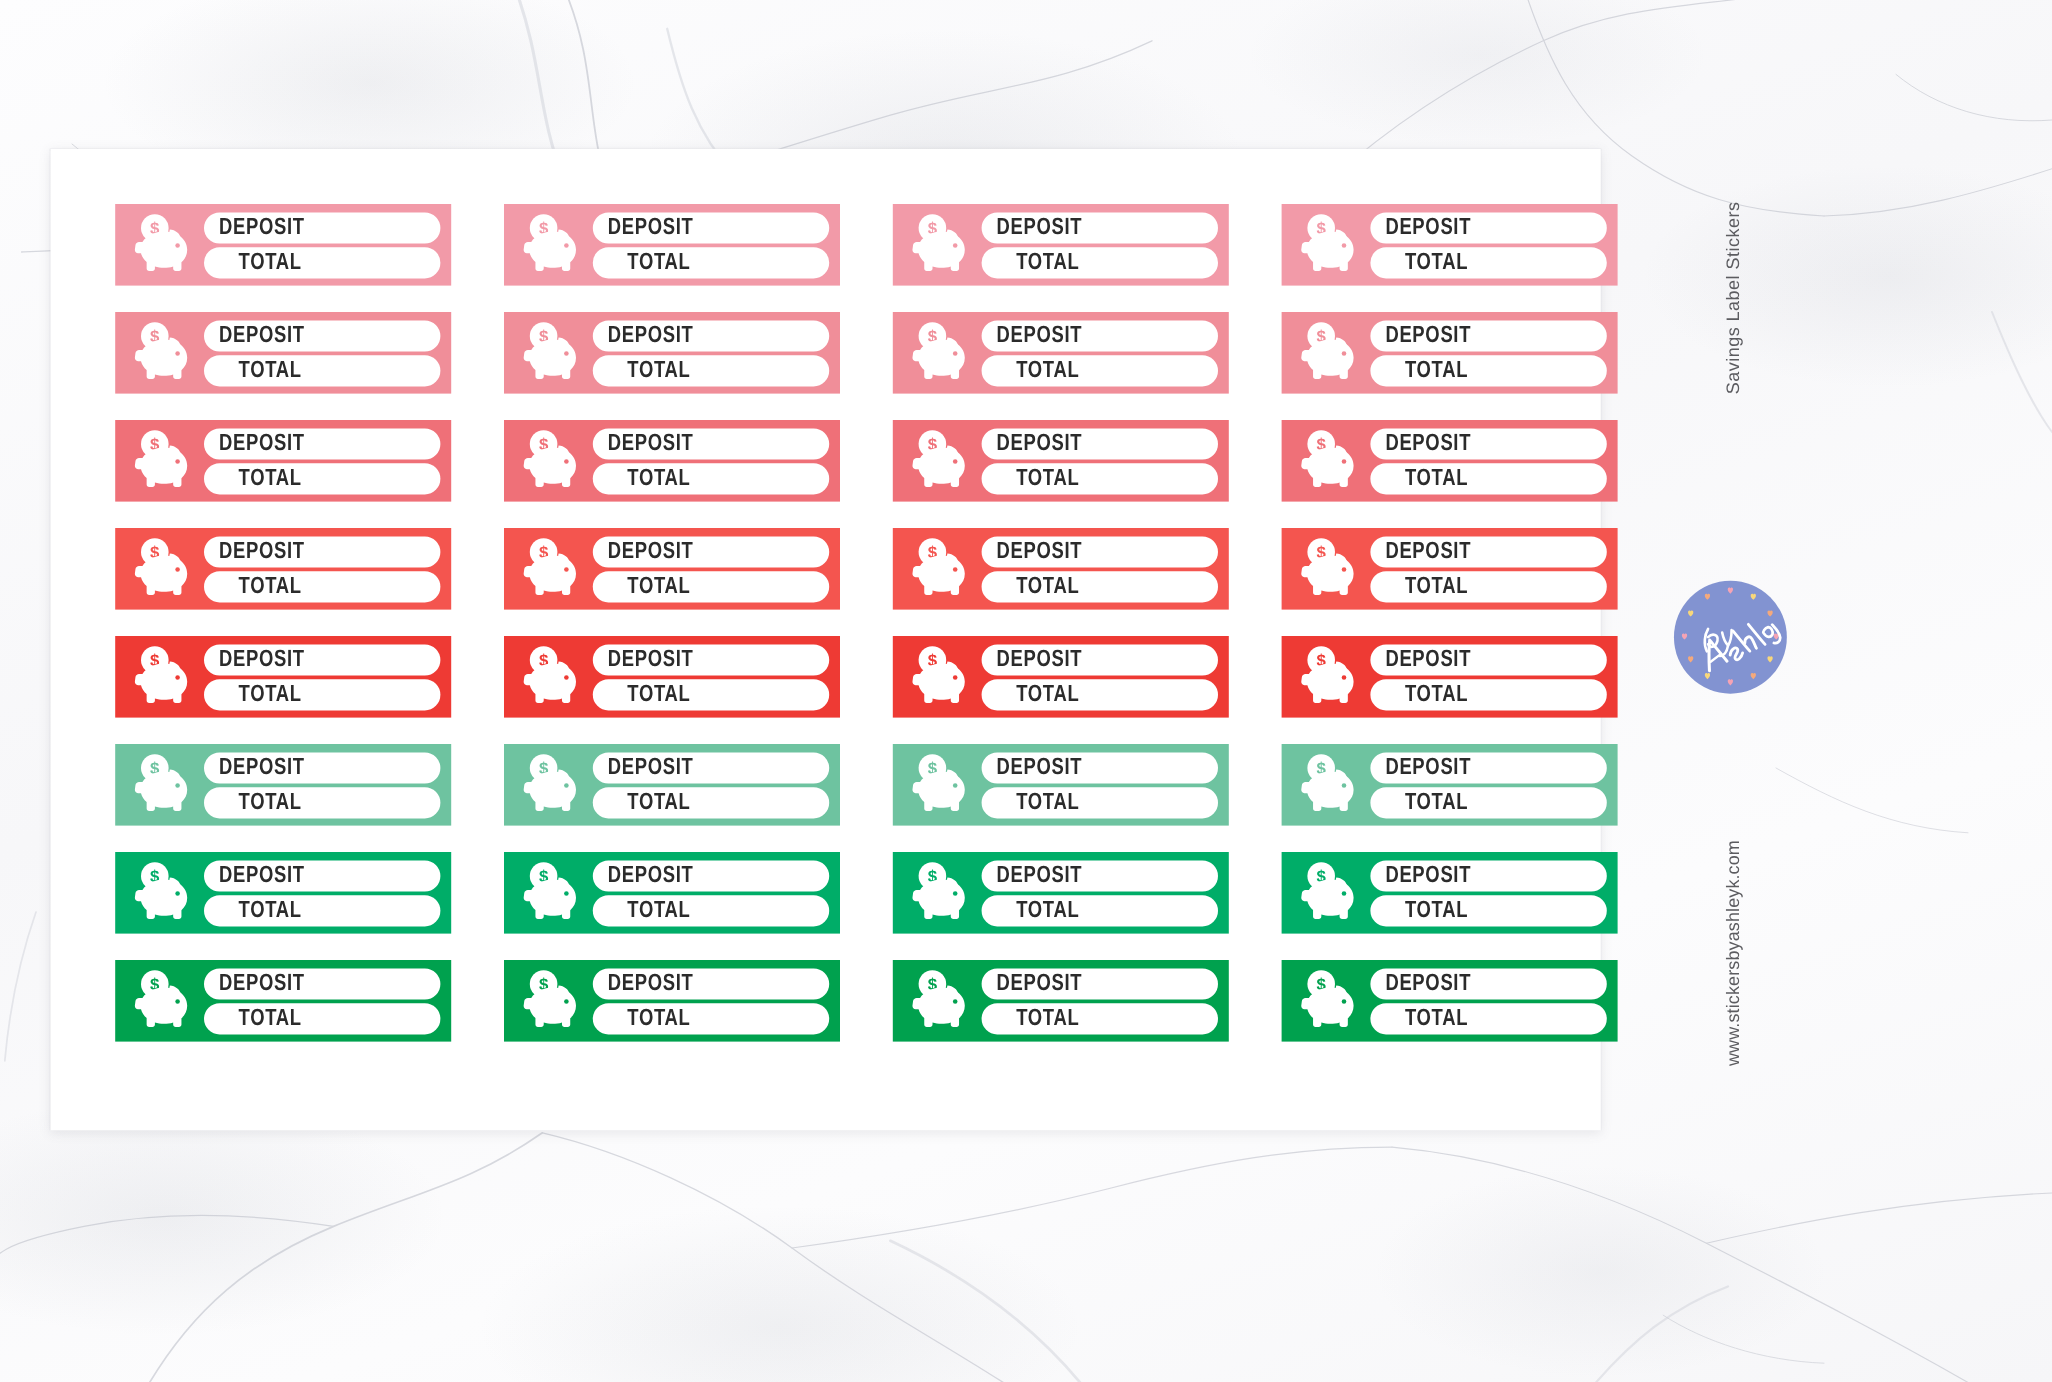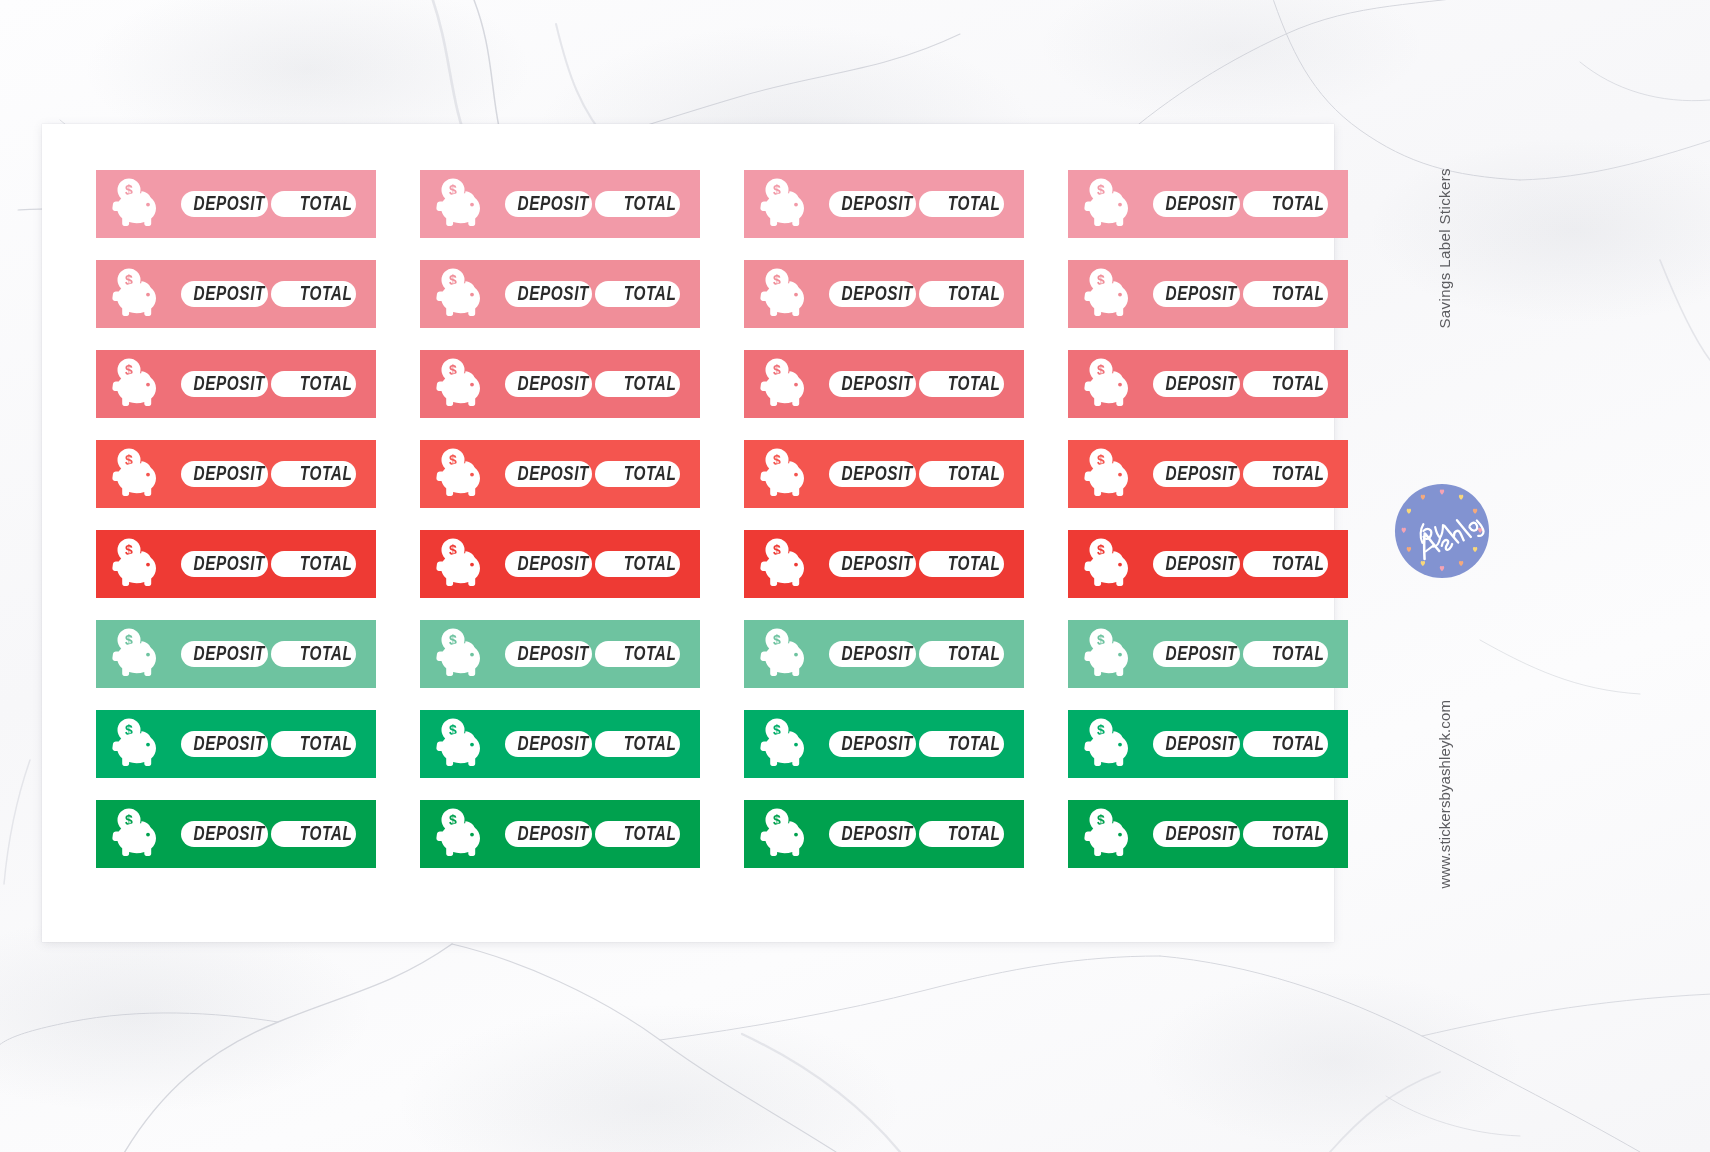--- a/index.html
+++ b/index.html
@@ -72,25 +72,24 @@
     flex: 0 0 64px;
     display: flex;
     align-items: center;
     justify-content: center;
   }
   .pig-wrap svg { width: 60px; height: 54px; display: block; }
 
   .fields {
     flex: 1 1 auto;
     display: flex;
-    flex-direction: row;
+    flex-direction: column;
     justify-content: center;
     gap: 3px;
     padding-left: 2px;
-    font-style: italic;
   }
 
   .field {
     height: 26px;
     background: #ffffff;
     border-radius: 13px;
     display: flex;
     align-items: center;
     overflow: hidden;
   }

